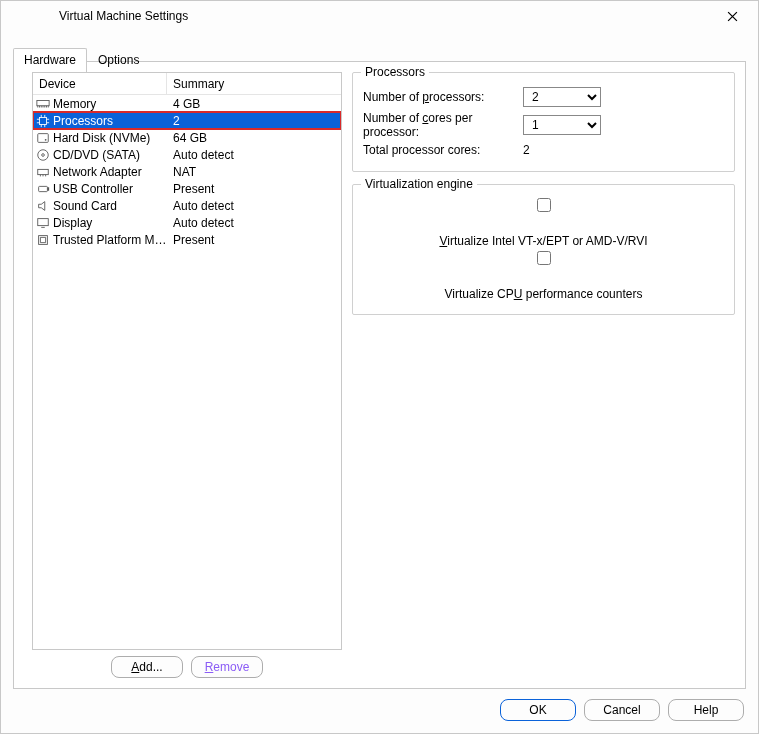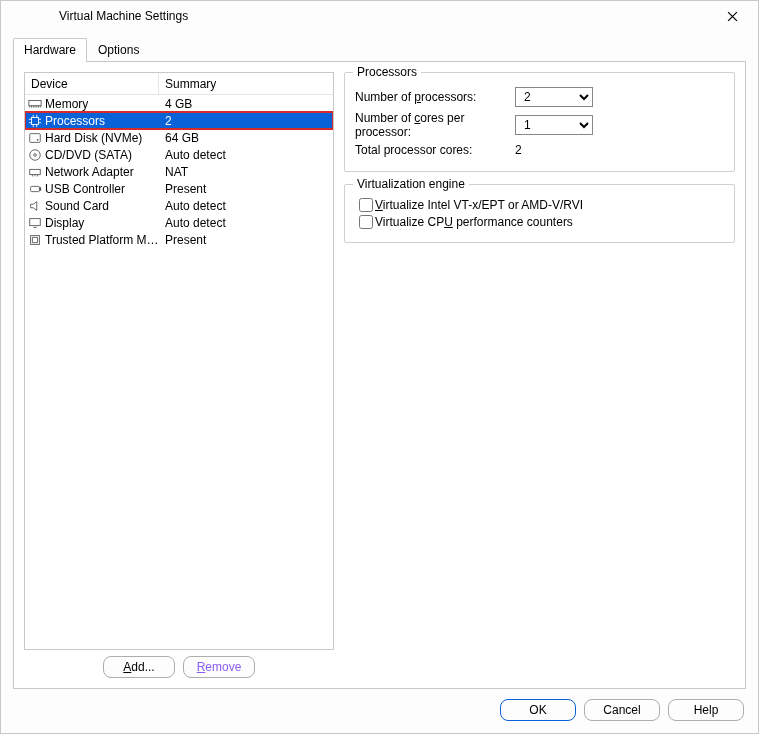--- a/index.html
+++ b/index.html
@@ -44,21 +44,21 @@
     display: flex;
     padding: 6px 12px 0 12px;
   }
   .tab {
     padding: 4px 10px 5px 10px;
     border: 1px solid transparent;
     border-bottom: none;
     cursor: pointer;
     font-size: 12px;
     position: relative;
-    top: 1px;
+    top: 11px;
     background: transparent;
   }
   .tab.active {
     border-color: #c8c8c8;
     background: #fff;
     z-index: 2;
     border-top-left-radius: 2px;
     border-top-right-radius: 2px;
   }
   .panel {
@@ -67,20 +67,21 @@
     padding: 10px;
     flex: 1;
     display: flex;
     gap: 10px;
     background: #fff;
   }
   .left-col {
     width: 310px;
     display: flex;
     flex-direction: column;
+    margin-left: 8px;
   }
   .device-list {
     border: 1px solid #c8c8c8;
     flex: 1;
     overflow: hidden;
   }
   .dl-header {
     display: flex;
     border-bottom: 1px solid #e5e5e5;
     height: 22px;
@@ -193,23 +194,24 @@
     width: 78px;
     height: 20px;
     border: 1px solid #888;
     font-size: 12px;
     background: #fff;
     padding-left: 4px;
   }
   .check-row {
     display: flex;
     align-items: center;
-    gap: 2px;
-    margin: 3px 4px;
-    font-size: 12px;
+    gap: 22px;
+    margin: 3px 16px;
+    font-size: 12px;
+    flex-direction: column;
   }
   .check-row input[type="checkbox"] {
     width: 14px;
     height: 14px;
     margin: 0;
   }
   .check-row .ul { text-decoration: underline; }
   .footer {
     display: flex;
     justify-content: flex-end;

